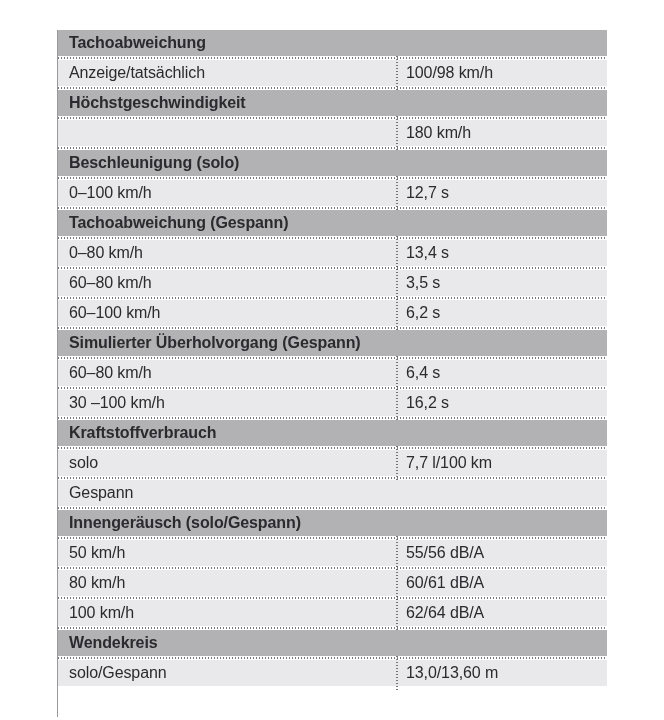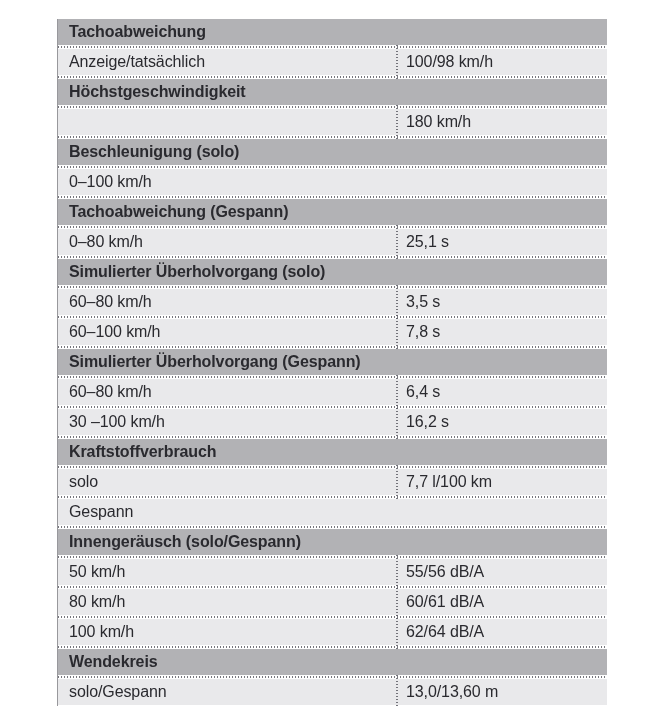--- a/index.html
+++ b/index.html
@@ -11,21 +11,21 @@
     width: 664px;
     height: 720px;
     position: relative;
     overflow: hidden;
     font-family: "Liberation Sans", "DejaVu Sans", sans-serif;
     color: var(--text, #2a2a2f);
   }
   .spec-table {
     position: absolute;
     left: 57px;
-    top: 19px;
+    top: 30px;
     width: 550px;
     height: 687px;
     overflow: hidden;
     border-left: 1px solid #98989c;
     box-sizing: border-box;
   }
   .row {
     position: relative;
     height: 26px;
     line-height: 26px;
@@ -93,34 +93,34 @@
       <span class="cell value">100/98 km/h</span>
     </div>
     <div class="row header"><span class="hlabel">Höchstgeschwindigkeit</span></div>
     <div class="row data">
       <span class="cell label"></span>
       <span class="cell value">180 km/h</span>
     </div>
     <div class="row header"><span class="hlabel">Beschleunigung (solo)</span></div>
     <div class="row data">
       <span class="cell label">0–100 km/h</span>
+      <span class="cell value">12,7 s</span>
     </div>
     <div class="row header"><span class="hlabel">Tachoabweichung (Gespann)</span></div>
     <div class="row data">
       <span class="cell label">0–80 km/h</span>
-      <span class="cell value">25,1 s</span>
+      <span class="cell value">13,4 s</span>
     </div>
-    <div class="row header"><span class="hlabel">Simulierter Überholvorgang (solo)</span></div>
     <div class="row data">
       <span class="cell label">60–80 km/h</span>
       <span class="cell value">3,5 s</span>
     </div>
     <div class="row data">
       <span class="cell label">60–100 km/h</span>
-      <span class="cell value">7,8 s</span>
+      <span class="cell value">6,2 s</span>
     </div>
     <div class="row header"><span class="hlabel">Simulierter Überholvorgang (Gespann)</span></div>
     <div class="row data">
       <span class="cell label">60–80 km/h</span>
       <span class="cell value">6,4 s</span>
     </div>
     <div class="row data">
       <span class="cell label">30 –100 km/h</span>
       <span class="cell value">16,2 s</span>
     </div>

